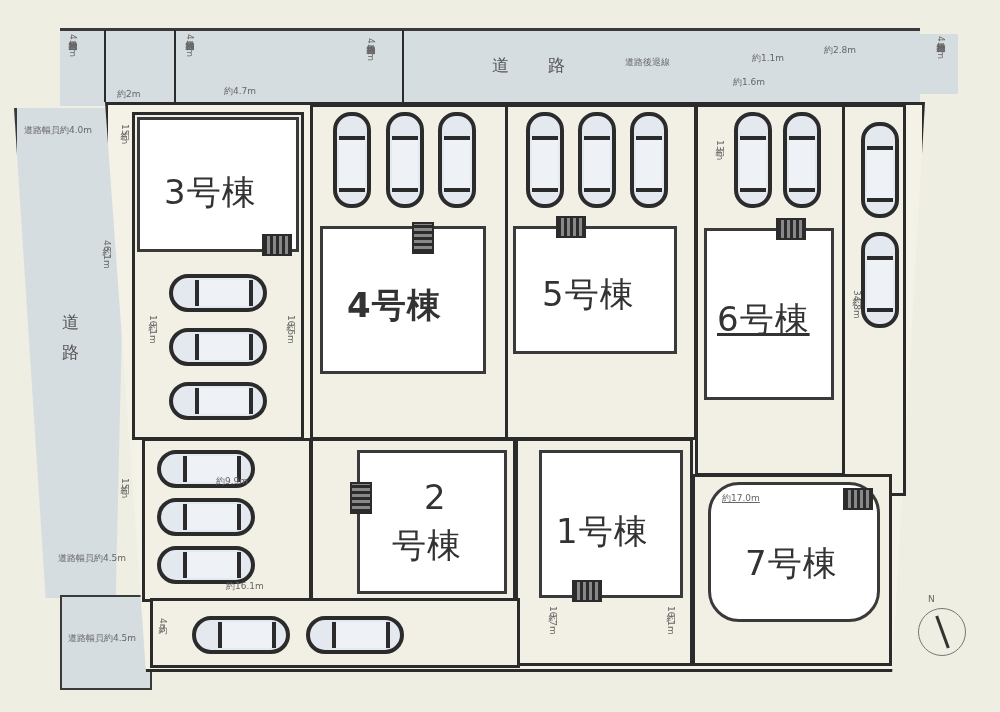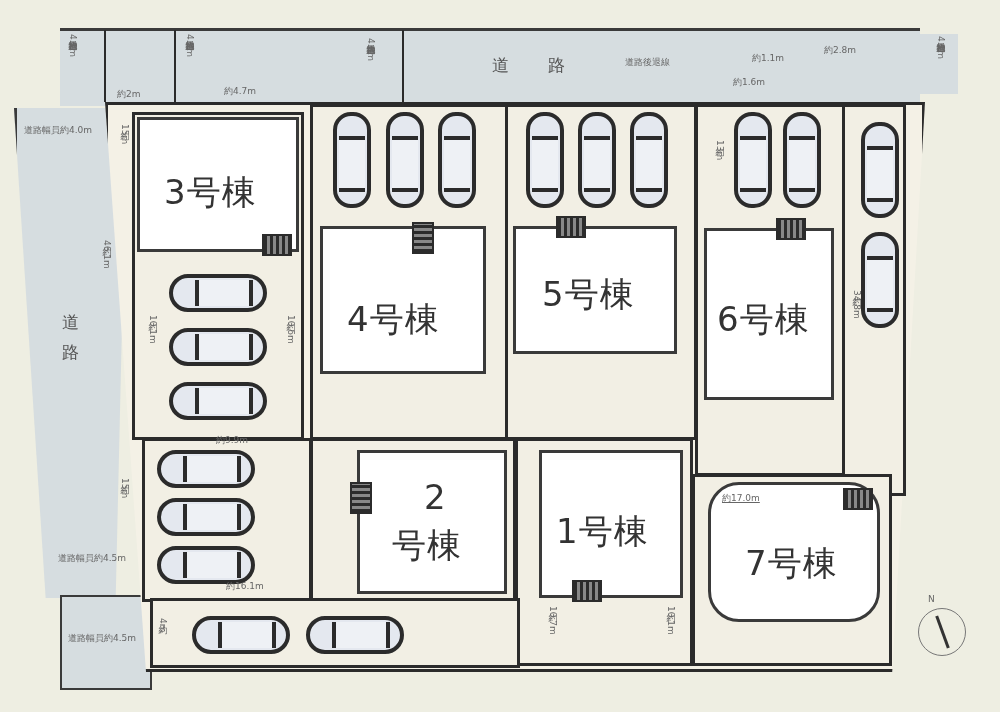--- a/index.html
+++ b/index.html
@@ -63,52 +63,52 @@
 <span class="vtiny" style="left:284px;top:315px;">約10.6m</span>
 <div class="car-h" style="left:169px;top:274px;"></div>
 <div class="car-h" style="left:169px;top:328px;"></div>
 <div class="car-h" style="left:169px;top:382px;"></div>
 
 <div class="abs lot" style="left:310px;top:104px;width:198px;height:336px;"></div>
 <div class="car-v" style="left:333px;top:112px;"></div>
 <div class="car-v" style="left:386px;top:112px;"></div>
 <div class="car-v" style="left:438px;top:112px;"></div>
 <div class="abs house" style="left:320px;top:226px;width:166px;height:148px;">
-  <span class="hlabel" style="left:24px;top:68px;">4号棟</span>
+  <span class="hlabel" style="left:24px;top:54px;font-weight:bold;">4号棟</span>
 </div>
 <div class="meter-v" style="left:412px;top:222px;"></div>
 
 <div class="abs lot" style="left:505px;top:104px;width:192px;height:336px;"></div>
 <div class="car-v" style="left:526px;top:112px;"></div>
 <div class="car-v" style="left:578px;top:112px;"></div>
 <div class="car-v" style="left:630px;top:112px;"></div>
 <div class="abs house" style="left:513px;top:226px;width:164px;height:128px;">
   <span class="hlabel" style="left:26px;top:43px;">5号棟</span>
 </div>
 <div class="meter" style="left:556px;top:216px;"></div>
 
 <div class="abs lot" style="left:695px;top:104px;width:150px;height:372px;"></div>
 <span class="vtiny" style="left:713px;top:140px;">約13m</span>
 <div class="car-v" style="left:734px;top:112px;"></div>
 <div class="car-v" style="left:783px;top:112px;"></div>
 <div class="abs house" style="left:704px;top:228px;width:130px;height:172px;">
-  <span class="hlabel" style="left:10px;top:66px;">6号棟</span>
+  <span class="hlabel" style="left:10px;top:66px;text-decoration:underline;">6号棟</span>
 </div>
 <div class="meter" style="left:776px;top:218px;"></div>
 
 <div class="abs lot" style="left:842px;top:104px;width:64px;height:392px;"></div>
 <div class="car-v" style="left:861px;top:122px;"></div>
 <div class="car-v" style="left:861px;top:232px;"></div>
 <span class="vtiny" style="left:850px;top:290px;">約34.8m</span>
 
 <div class="abs lot" style="left:142px;top:438px;width:170px;height:164px;"></div>
 <div class="car-h" style="left:157px;top:450px;"></div>
 <div class="car-h" style="left:157px;top:498px;"></div>
 <div class="car-h" style="left:157px;top:546px;"></div>
-<span class="tiny" style="left:216px;top:434px;text-align:center;">約9.9m</span>
+<span class="tiny" style="left:216px;top:475px;text-align:center;">約9.9m</span>
 <span class="vtiny" style="left:118px;top:478px;">約15m</span>
 <span class="tiny" style="left:226px;top:580px;">約16.1m</span>
 <div class="abs lot" style="left:310px;top:438px;width:206px;height:168px;"></div>
 <div class="abs house" style="left:357px;top:450px;width:150px;height:144px;">
   <span class="hlabel" style="left:64px;top:24px;">2</span>
   <span class="hlabel" style="left:32px;top:70px;text-align:right;">号棟</span>
 </div>
 <div class="meter-v" style="left:350px;top:482px;"></div>
 
 <div class="abs lot" style="left:515px;top:438px;width:178px;height:228px;"></div>

